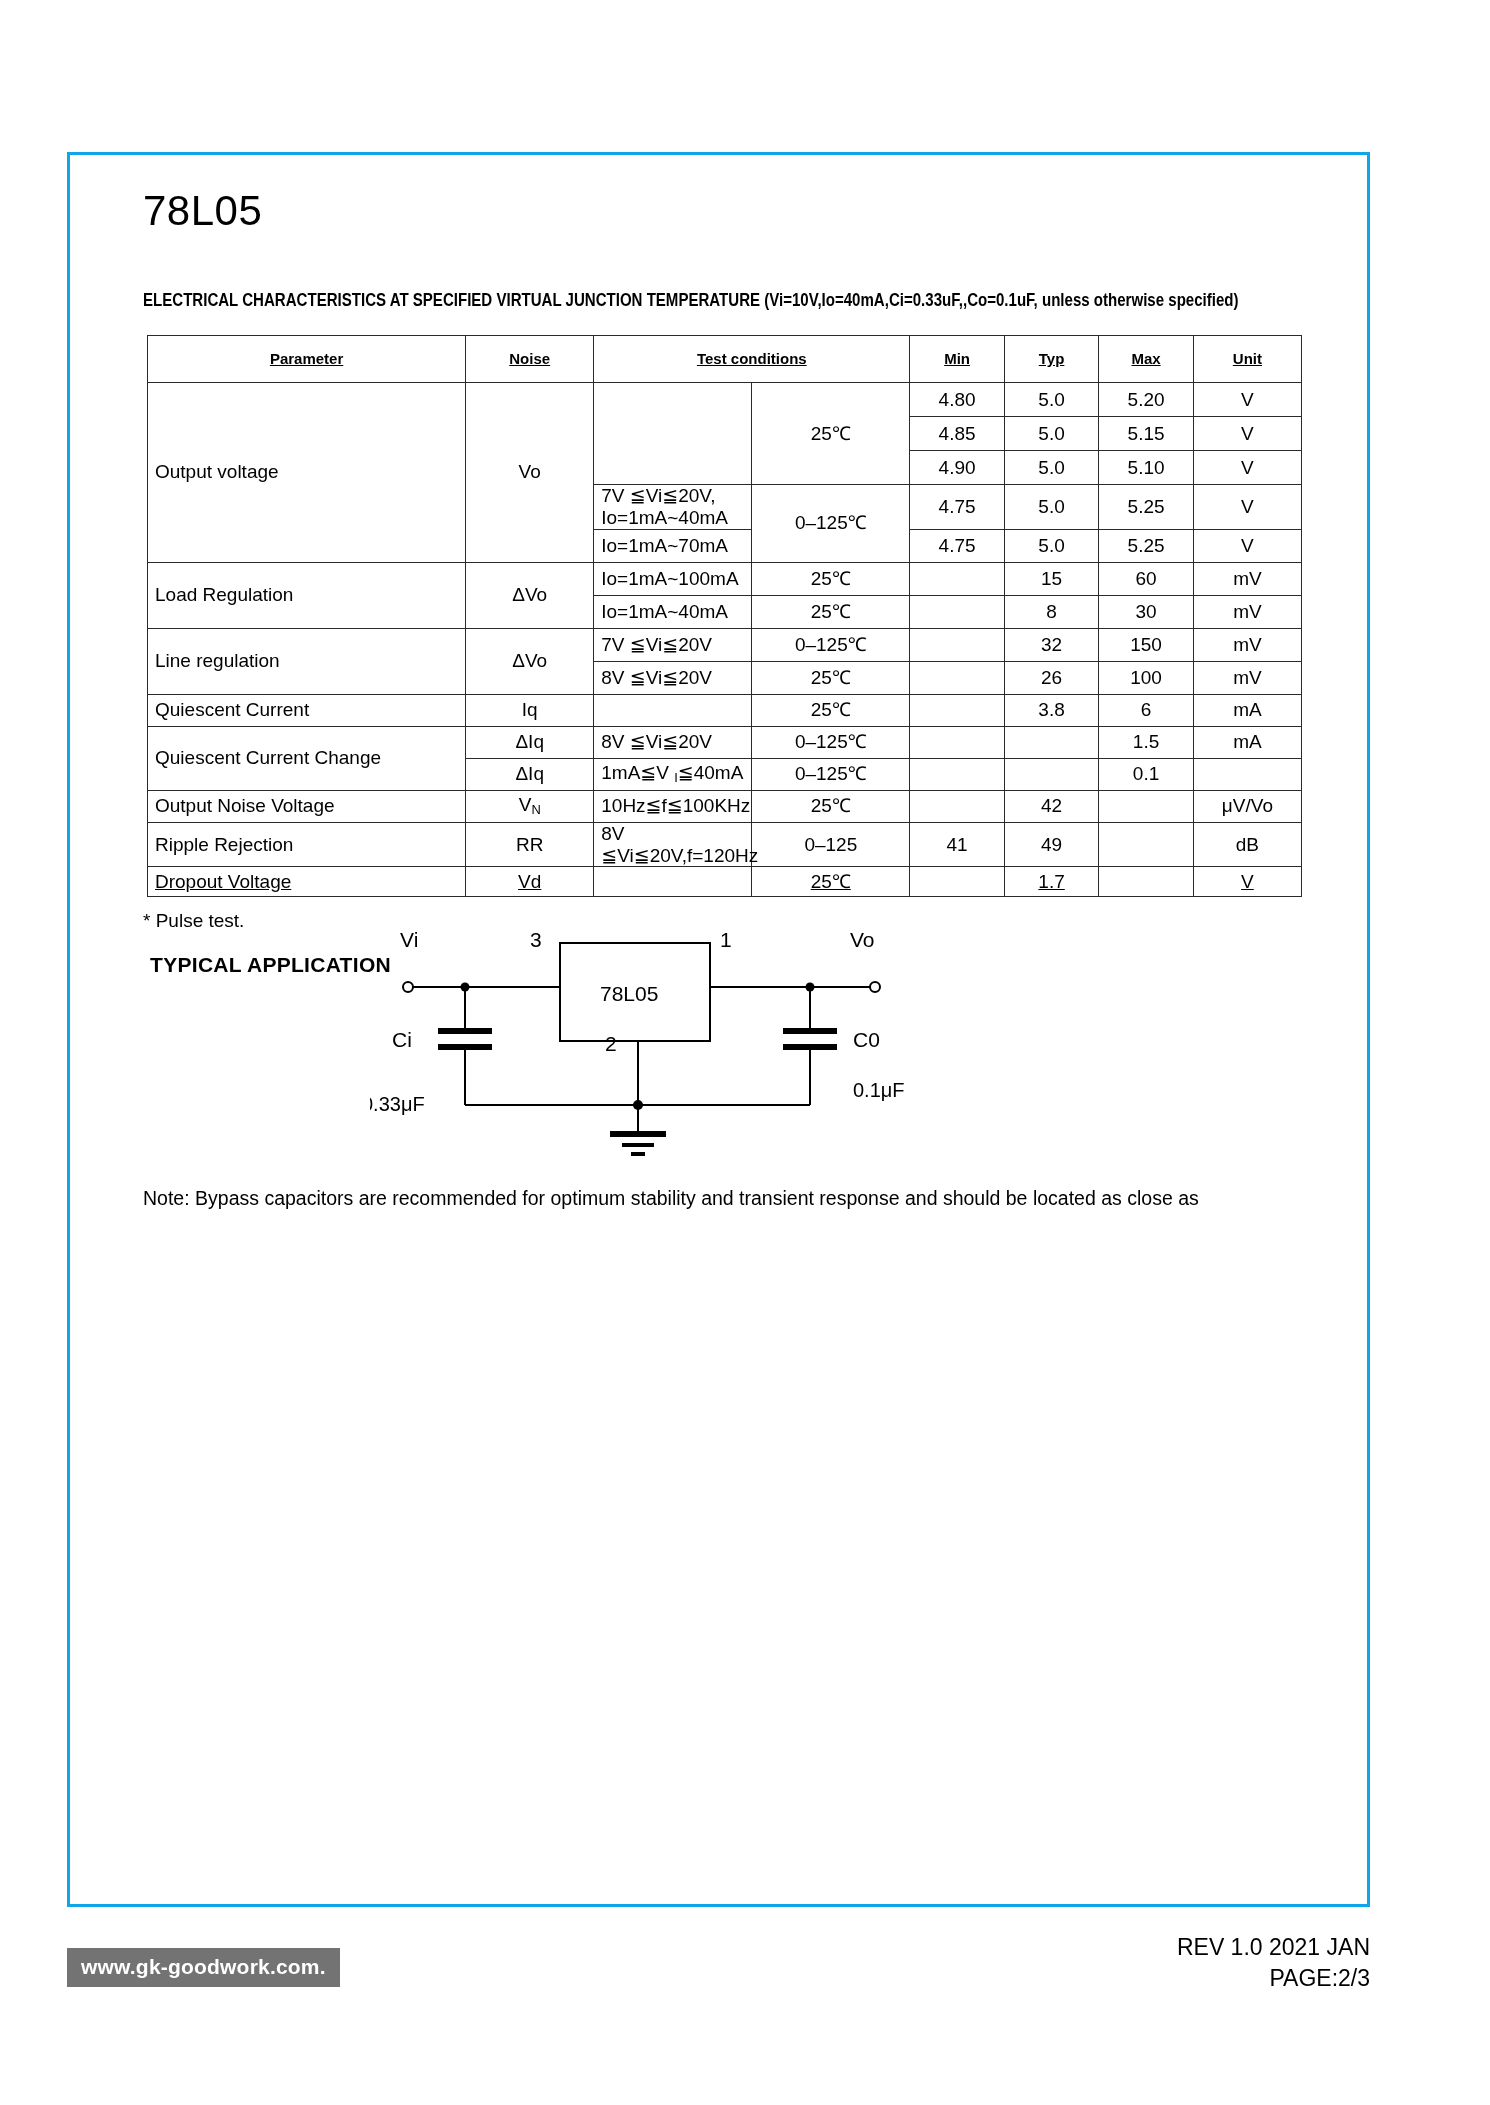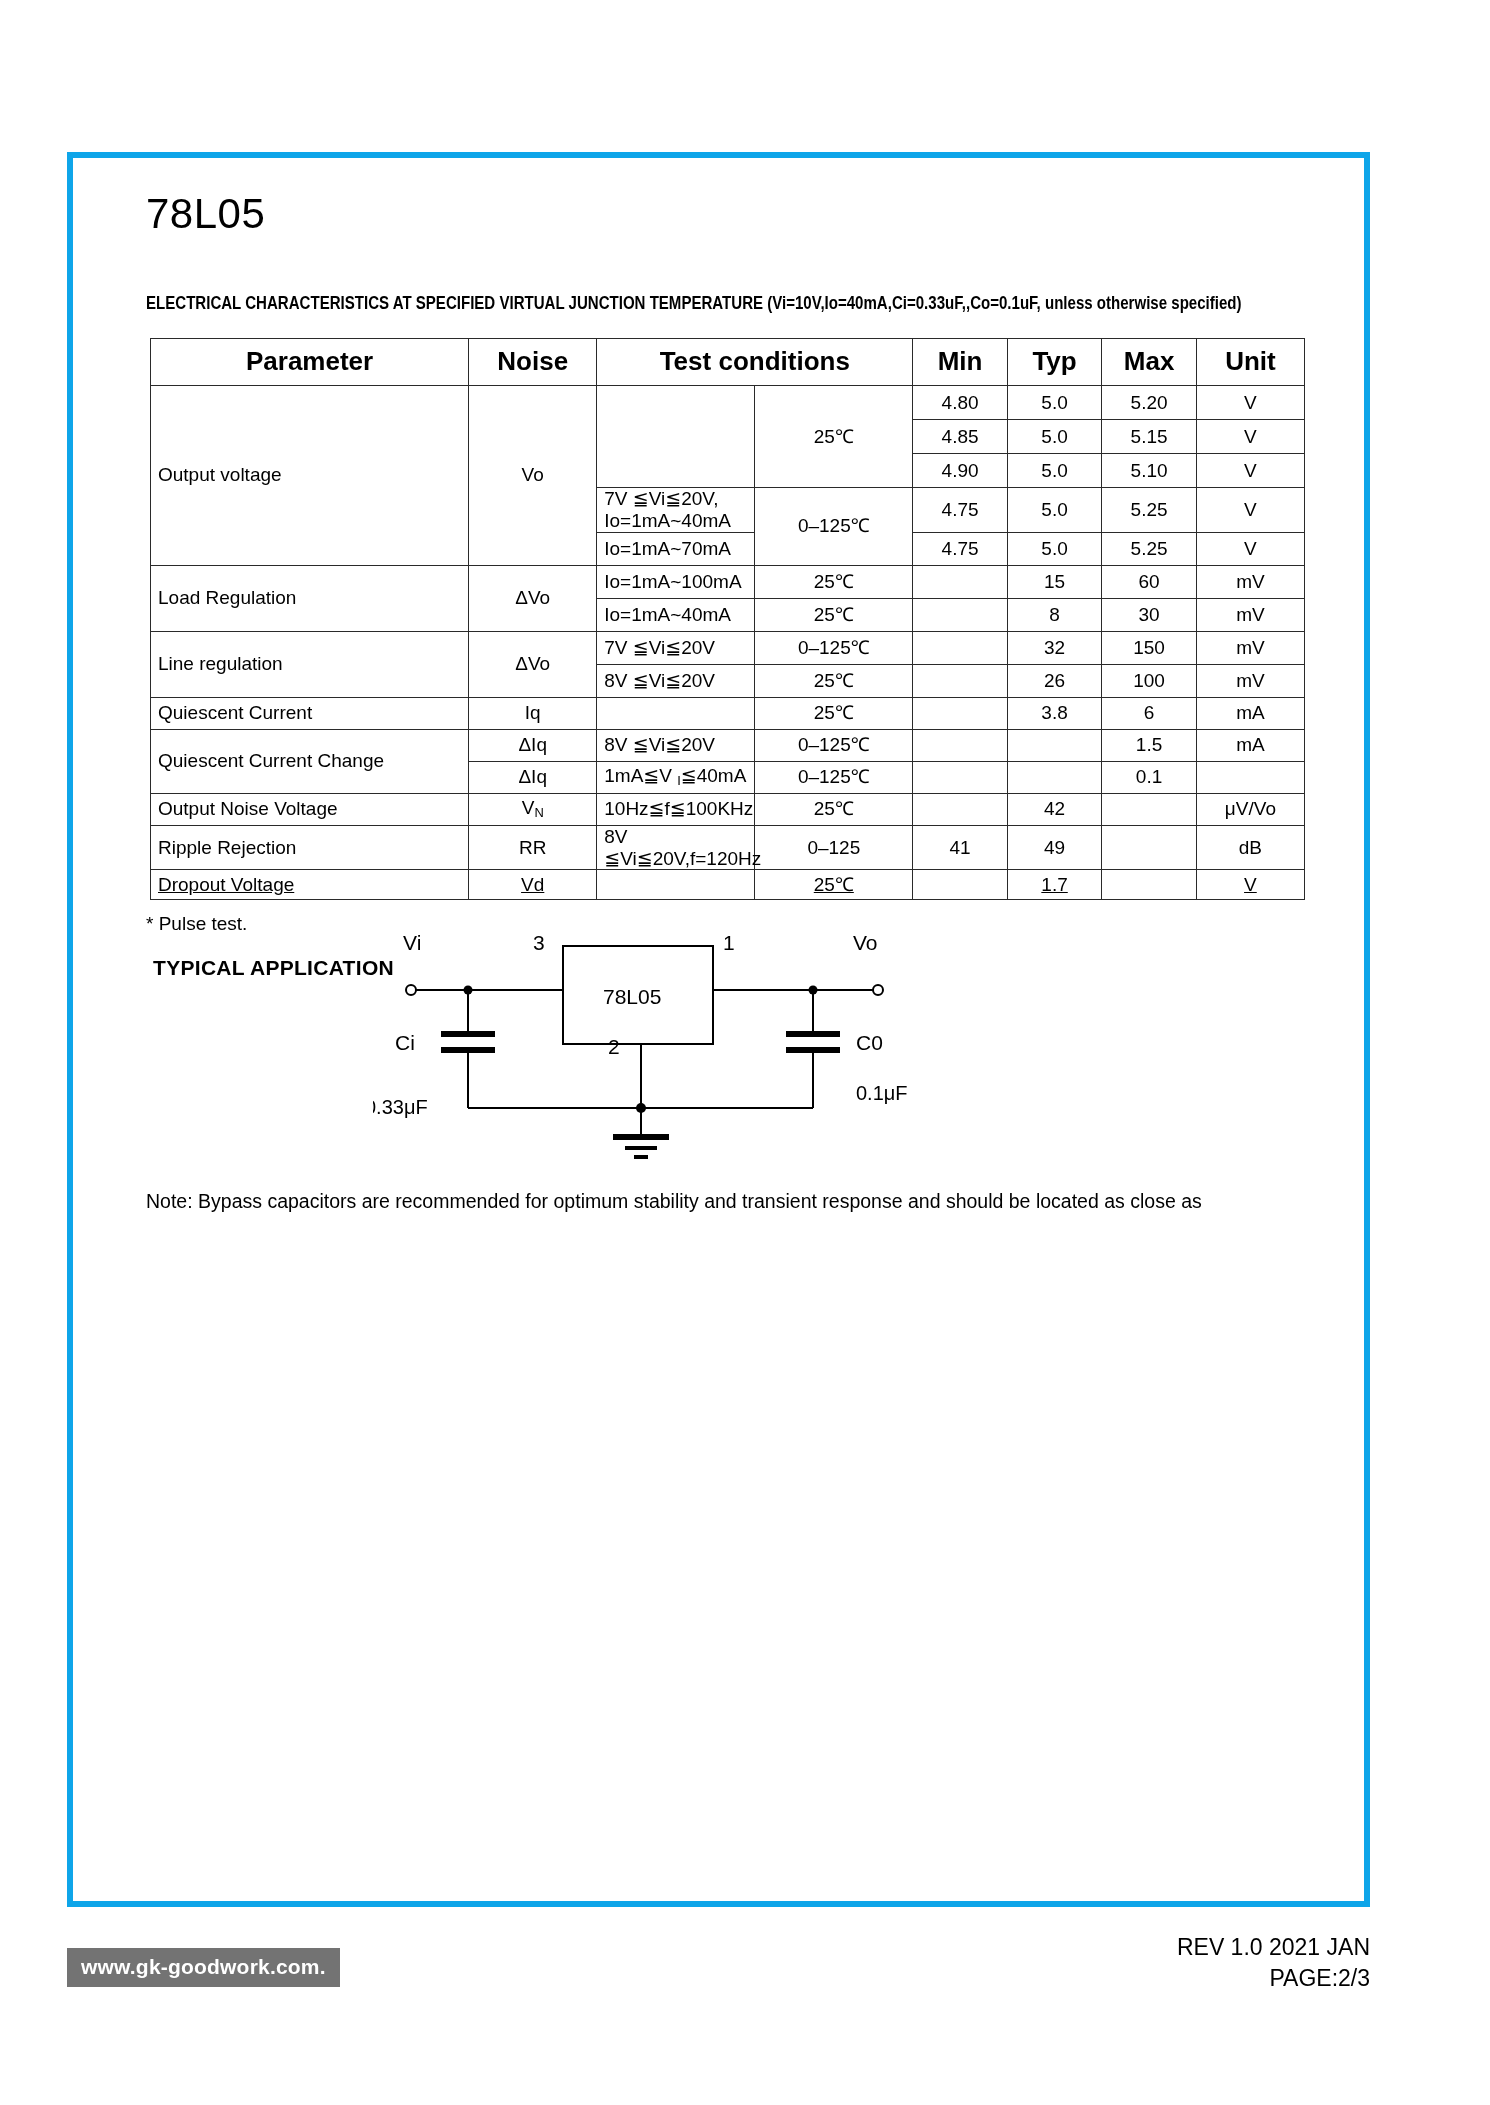--- a/index.html
+++ b/index.html
@@ -16,21 +16,21 @@
     overflow: hidden;
   }
 
   
   .page-frame {
     position: absolute;
     left: 67px;
     top: 152px;
     width: 1303px;
     height: 1755px;
-    border: 6px solid #0ea5e9;
+    border: 3px solid #0ea5e9;
     box-sizing: border-box;
   }
 
   .page-inner {
     position: absolute;
     left: 0;
     top: 0;
     right: 0;
     bottom: 0;
   }
@@ -73,21 +73,22 @@
     border: 1px solid #2a2a2a;
     padding: 0 7px;
     vertical-align: middle;
     font-weight: normal;
     line-height: 1.15;
   }
   .spec-table th {
     font-weight: bold;
     text-align: center;
     height: 46px;
-    font-size: 26px;
+    font-size: 15px;
+    text-decoration: underline;
   }
   .c-param   { width: 288px; text-align: left; }
   .c-symbol  { width: 107px; text-align: center; }
   .c-cond    { width: 286px; text-align: left; }
   .c-temp    { width: 128px; text-align: center; }
   .c-min     { width: 75px;  text-align: center; }
   .c-typ     { width: 75px;  text-align: center; }
   .c-max     { width: 75px;  text-align: center; }
   .c-unit    { width: 88px;  text-align: center; }
   sub { font-size: 0.68em; vertical-align: -0.22em; }

